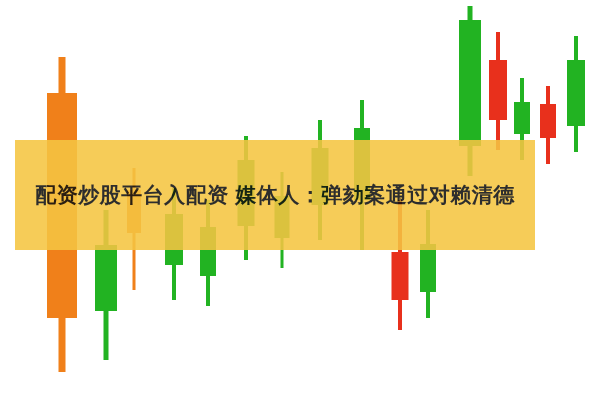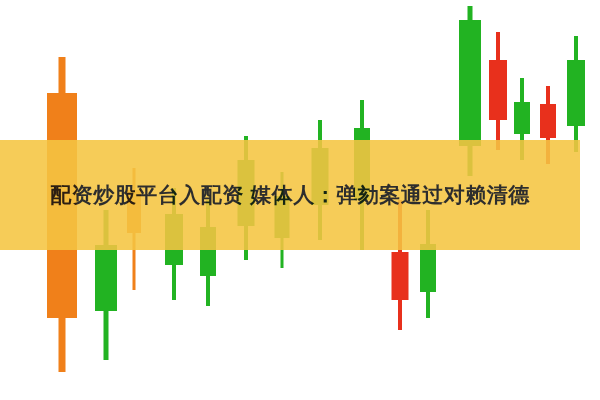--- a/index.html
+++ b/index.html
@@ -17,23 +17,23 @@
   }
   #chart-layer {
     position: absolute;
     left: 0;
     top: 0;
     width: 600px;
     height: 400px;
   }
   #banner {
     position: absolute;
-    left: 0;
+    left: 15px;
     top: 140px;
-    width: 580px;
+    width: 520px;
     height: 110px;
     background: #f5c542;
     opacity: 0.88;
     display: flex;
     flex-direction: column;
     align-items: center;
     justify-content: center;
     box-sizing: border-box;
     padding: 0 6px;
   }

